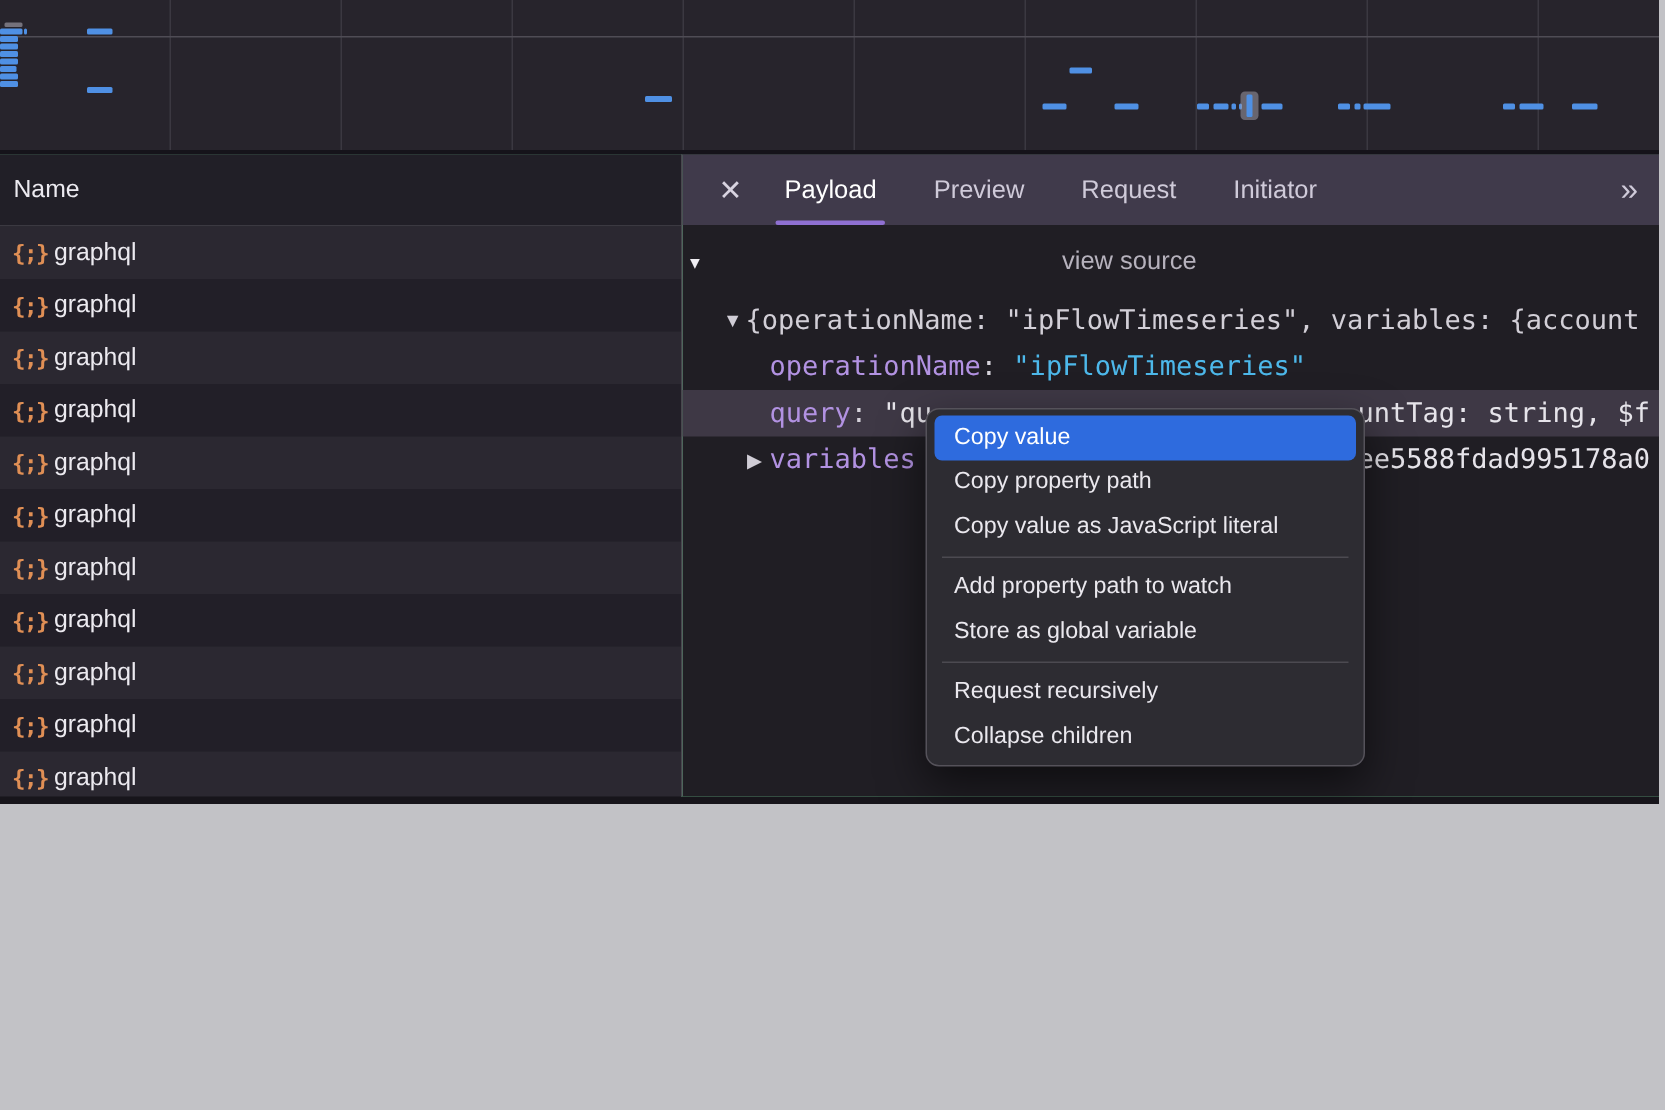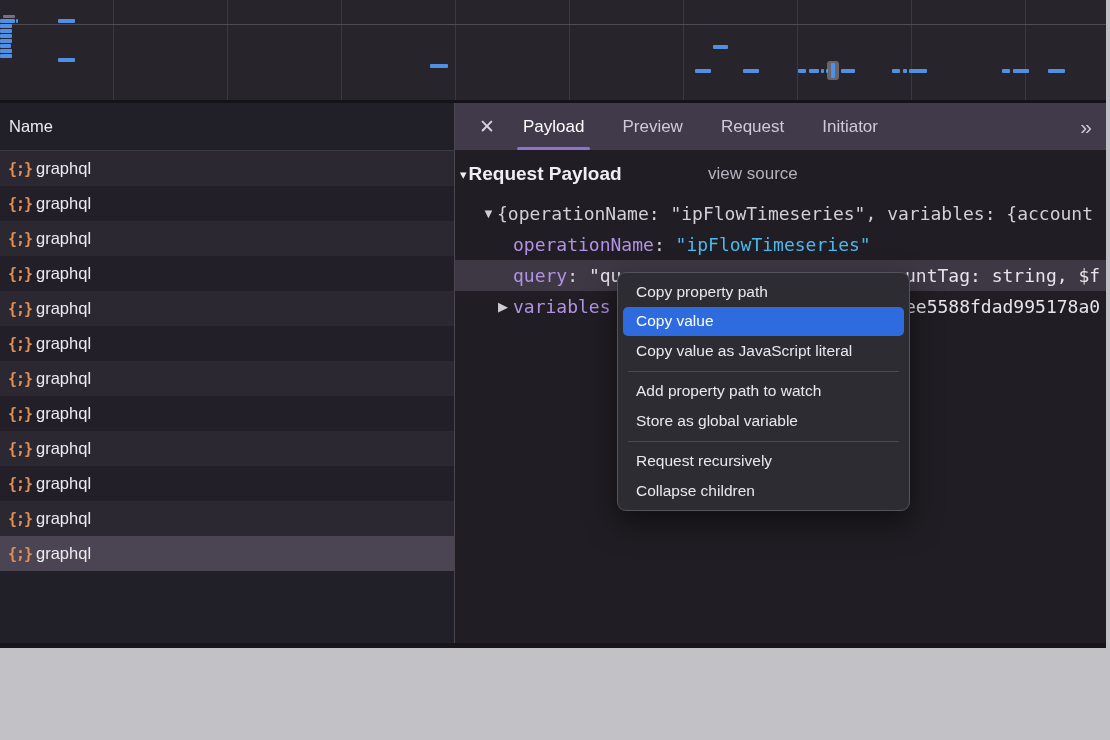--- a/index.html
+++ b/index.html
@@ -1,17 +1,17 @@
 <!DOCTYPE html>
 <html><head>
 <meta charset="utf-8">
 <style>
   * { box-sizing: border-box; margin: 0; padding: 0; }
   html,body { width: 1110px; height: 740px; background:#c2c2c6; font-family:"Liberation Sans", sans-serif; }
-  .app { position:relative; width:1106px; height:648px; background:#86efac; overflow:hidden; }
+  .app { position:relative; width:1106px; height:536px; background:#86efac; overflow:hidden; }
 
   
   .overview { position:absolute; left:0; top:0; width:1106px; height:103px;
               background:#27242c; border-bottom:3px solid #15131a; }
   .gl   { position:absolute; top:0; bottom:0; width:1px; background:#3b3841; }
   .hl   { position:absolute; left:0; right:0; height:1px; background:#4f4c55; }
   .wbar { position:absolute; border-radius:1px; }
   .marker-box  { position:absolute; border-radius:3px; background:rgba(158,154,168,.55); }
   .marker-tick { position:absolute; border-radius:1px; }
 
@@ -196,21 +196,20 @@
           <div class="tab">
             <span>Initiator</span>
           </div>
         </div>
       <div class="overflow-btn">»</div>
     </div>
 
     <div class="payload">
       <div class="pl-header">
         <span class="pl-arrow">▾</span>
-        <span class="pl-title">Request Payload</span>
         <span class="view-source">view source</span>
       </div>
 
       <div class="trow">
         <span class="t-arrow" style="left:27px">▼</span>
         <span class="t-main summary" style="margin-left:42px">{operationName: "ipFlowTimeseries", variables: {account</span>
       </div>
 
       <div class="trow">
         <span class="t-main" style="margin-left:58px"><span class="k">operationName</span><span class="sep">: </span><span class="str">"ipFlowTimeseries"</span></span>
@@ -223,22 +222,22 @@
 
       <div class="trow">
         <span class="t-arrow" style="left:43px">▶</span>
         <span class="t-main" style="margin-left:58px"><span class="k">variables</span></span>
         <span class="frag">ee5588fdad995178a0</span>
       </div>
     </div>
   </div>
 
   <div class="context-menu">
+      <div class="menu-item hi">Copy value</div>
       <div class="menu-item">Copy property path</div>
-      <div class="menu-item hi">Copy value</div>
       <div class="menu-item">Copy value as JavaScript literal</div>
       <div class="menu-sep"></div>
       <div class="menu-item">Add property path to watch</div>
       <div class="menu-item">Store as global variable</div>
       <div class="menu-sep"></div>
       <div class="menu-item">Request recursively</div>
       <div class="menu-item">Collapse children</div>
     </div>
 
   <div class="bottom-strip"></div>

